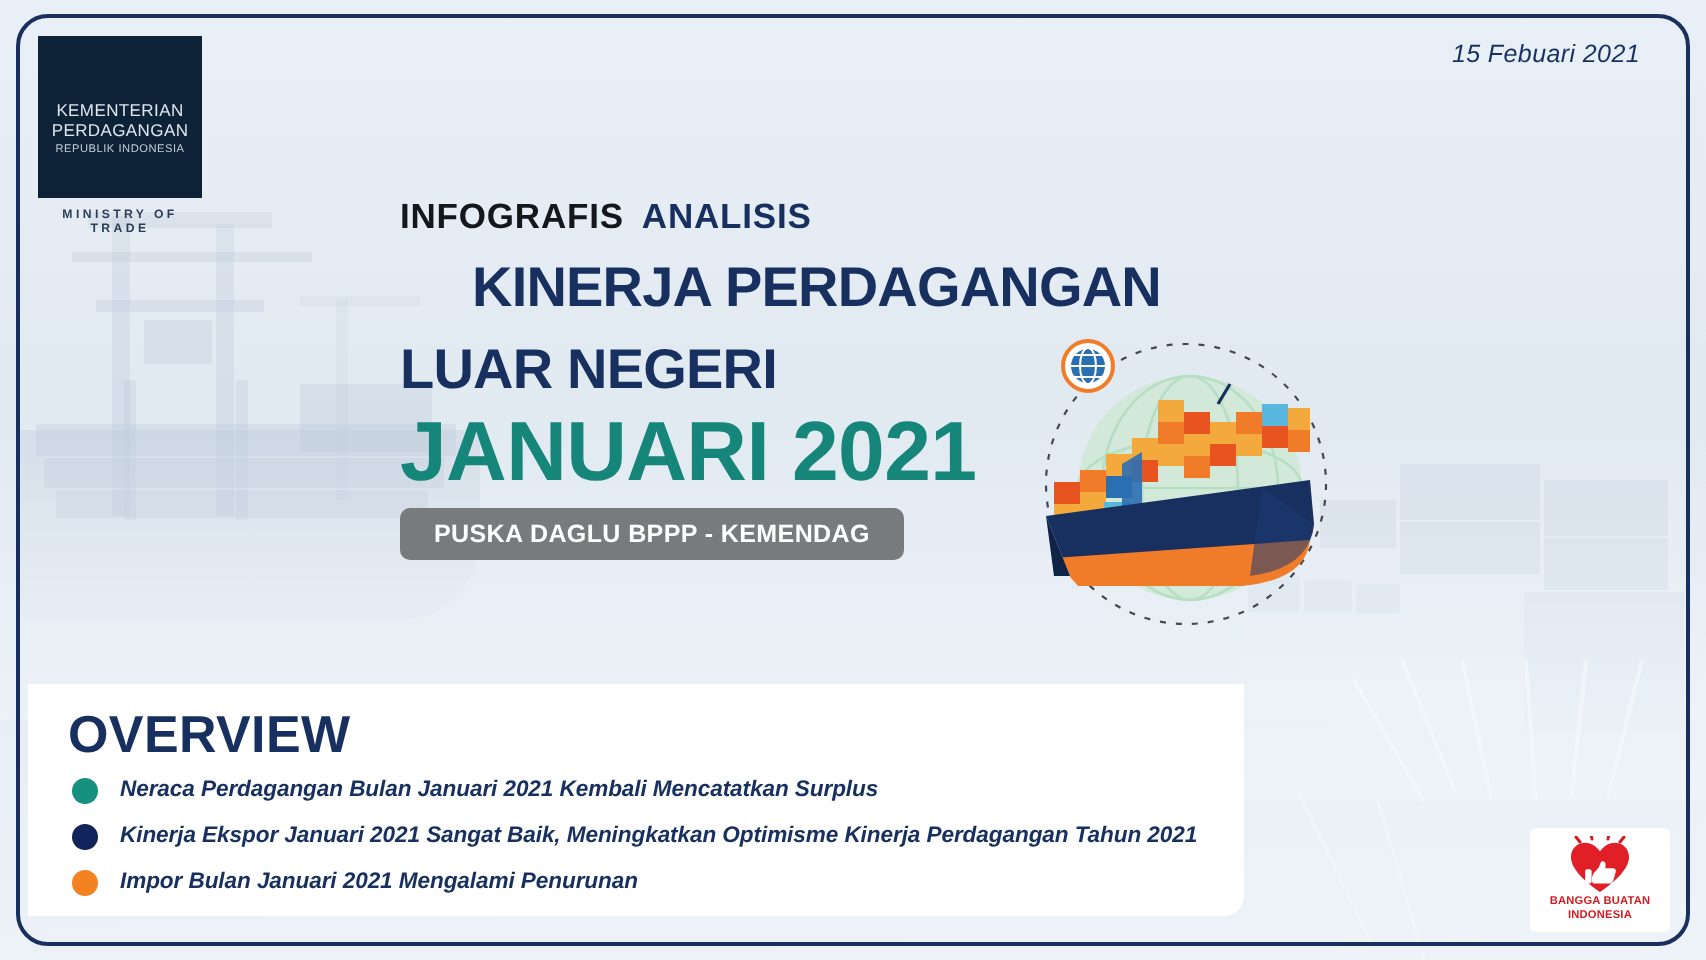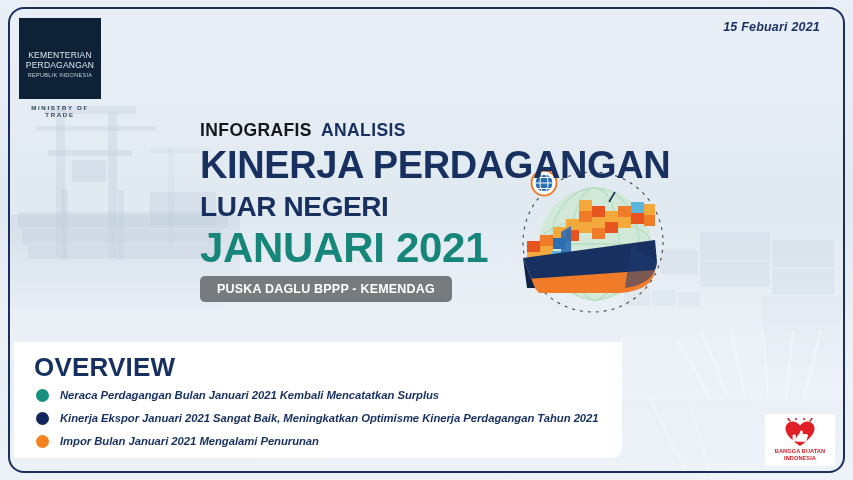--- a/index.html
+++ b/index.html
@@ -77,32 +77,32 @@
   .logo-l2 { color:#dfe6ee; font-size:8.5px; letter-spacing:.2px; line-height:9.5px; font-weight:400; }
   .logo-l3 { color:#c3cedb; font-size:5.6px; letter-spacing:.25px; margin-top:2px; }
   .logo-sub {
     width:82px; text-align:center; color:#2c3e55;
     font-size:6.1px; letter-spacing:1.7px; margin-top:5px; font-weight:600;
   }
 
   
   .date {
     position:absolute; right:33px; top:20px; z-index:25;
-    font-size:12.5px; font-weight:bold; font-style:italic;
+    font-size:12.5px; font-weight:normal; font-style:italic;
     color:#17305f; letter-spacing:.2px;
   }
 
   
-  .title-block { position:absolute; left:200px; top:120px; z-index:25; }
+  .title-block { position:absolute; left:200px; top:98px; z-index:25; }
   .kicker { font-size:17.5px; font-weight:bold; letter-spacing:.4px; line-height:20px; }
   .kicker .k1 { color:#14171c; }
   .kicker .k2 { color:#17305f; margin-left:9px; }
   .t1 {
-    font-size:38px; font-weight:bold; color:#17305f;
-    line-height:41px; letter-spacing:-.4px; margin-top:5px;
+    font-size:28px; font-weight:bold; color:#17305f;
+    line-height:41px; letter-spacing:-.4px; margin-top:5px;margin-left:36px;
   }
   .t2 {
     font-size:28px; font-weight:bold; color:#17305f;
     line-height:41px; letter-spacing:-.4px;
   }
   .t3 {
     font-size:42px; font-weight:bold; color:#17867a;
     line-height:42px; letter-spacing:-.3px;
   }
   .badge {

